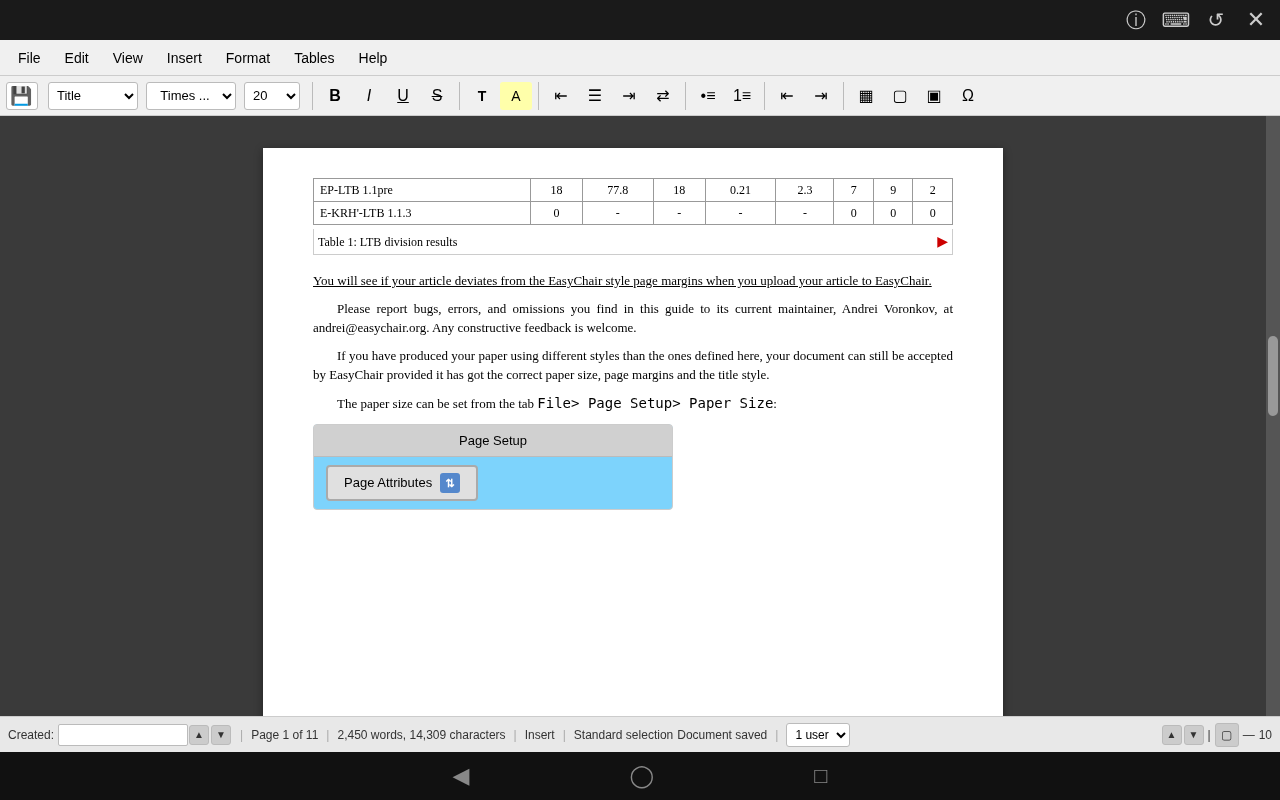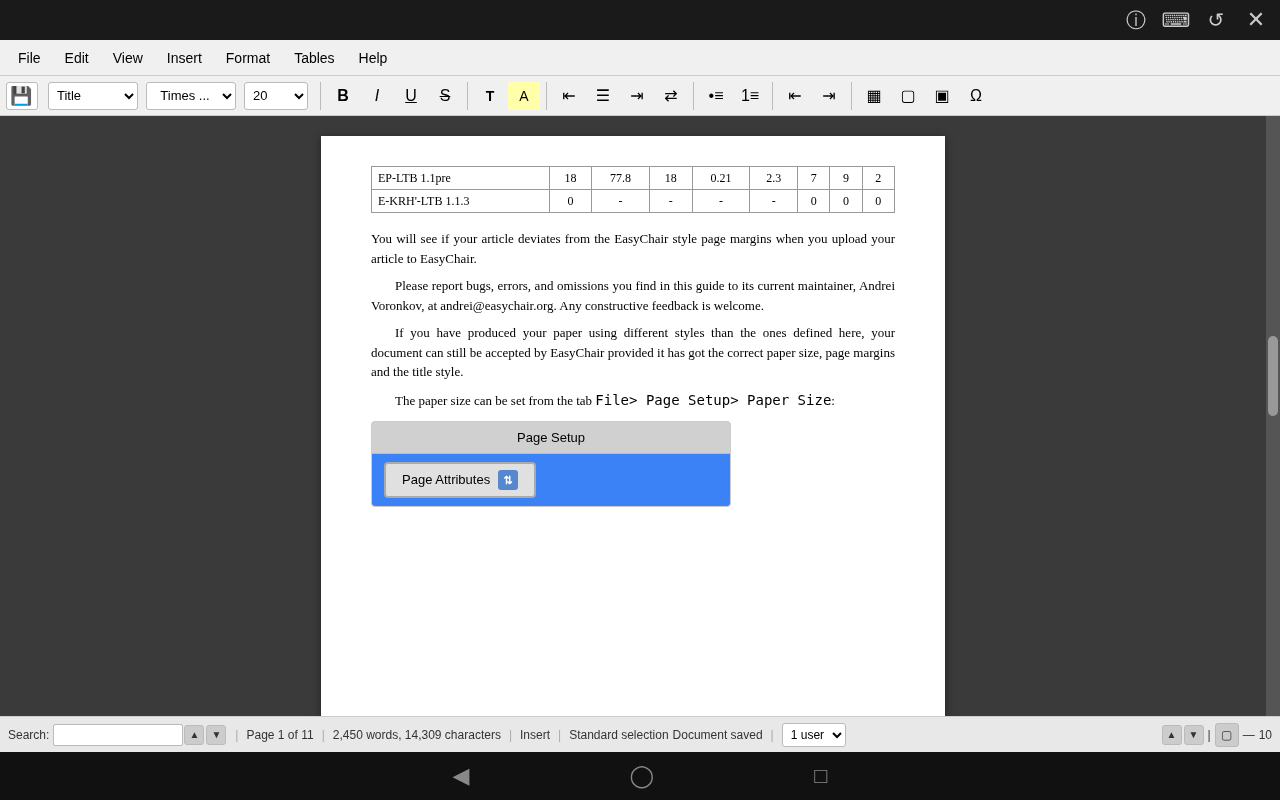--- a/index.html
+++ b/index.html
@@ -98,27 +98,28 @@
     .page-area {
       flex: 1;
       overflow-y: auto;
       display: flex;
       justify-content: center;
       padding: 20px 40px;
       background: #3a3a3a;
     }
     .page {
       background: white;
-      width: 624px;
+      width: 740px;
       padding: 30px 50px 40px 50px;
       min-height: 600px;
       box-shadow: 0 2px 8px rgba(0,0,0,0.4);
       font-family: 'Times New Roman', Times, serif;
       font-size: 14px;
       line-height: 1.5;
+      margin-top: 12px;
     }
 
     
     .scrollbar-track {
       width: 14px;
       background: #555;
       position: relative;
     }
     .scrollbar-thumb {
       width: 10px;
@@ -188,21 +189,21 @@
     }
     .code-path {
       font-family: monospace;
       font-size: 14px;
     }
 
     
     .page-setup-img {
       border: 1px solid #ccc;
       border-radius: 4px;
-      background: #3b82f6;
+      background: #7dd3fc;
       width: 360px;
       margin: 10px 0;
     }
     .page-setup-title {
       background: #d0d0d0;
       text-align: center;
       padding: 6px 12px;
       font-size: 13px;
       font-family: Arial, sans-serif;
       border-bottom: 1px solid #bbb;
@@ -338,21 +339,21 @@
     <option>Heading 1</option>
     <option>Heading 2</option>
     <option>Normal</option>
   </select>
   <div style="width:4px;"></div>
   <select class="toolbar-select" style="width:90px;text-align:center;">
     <option>Times ...</option>
     <option>Arial</option>
   </select>
   <div style="width:4px;"></div>
-  <select class="toolbar-select" style="width:64px;">
+  <select class="toolbar-select" style="width:56px;">
     <option>20</option>
     <option>12</option>
     <option>14</option>
     <option>16</option>
   </select>
   <div style="width:4px;"></div>
   <div class="toolbar-sep"></div>
   <div class="toolbar-btn" style="font-weight:bold; font-size:16px;">B</div>
   <div class="toolbar-btn" style="font-style:italic; font-size:16px;">I</div>
   <div class="toolbar-btn" style="text-decoration:underline; font-size:16px;">U</div>
@@ -401,22 +402,26 @@
           <td>-</td>
           <td>-</td>
           <td>-</td>
           <td>-</td>
           <td>0</td>
           <td>0</td>
           <td>0</td>
         </tr>
       </tbody>
         </table>
-
-      <p class="body-text" style="margin-top: 16px;">You will see if your article deviates from the EasyChair style page margins when you upload your article to EasyChair.</p>
+      <div class="table-caption">
+        <span class="table-caption-text">Table 1: LTB division results</span>
+        <span class="table-nav-arrow">▶</span>
+      </div>
+
+      <p class="body-text" style="margin-top: 16px; text-decoration: underline;">You will see if your article deviates from the EasyChair style page margins when you upload your article to EasyChair.</p>
 
       <p class="body-text-indent">Please report bugs, errors, and omissions you find in this guide to its current maintainer, Andrei Voronkov, at andrei@easychair.org. Any constructive feedback is welcome.</p>
 
       <p class="body-text-indent">If you have produced your paper using different styles than the ones defined here, your document can still be accepted by EasyChair provided it has got the correct paper size, page margins and the title style.</p>
       <p class="body-text-indent">The paper size can be set from the tab <span class="code-path">File&gt; Page Setup&gt; Paper Size</span>:</p>
 
       <div class="page-setup-img">
         <div class="page-setup-title">Page Setup</div>
         <div class="page-setup-body">
           <div class="page-attrs-btn">
@@ -428,21 +433,21 @@
 
     </div>
   </div>
 
   <div class="scrollbar-track">
     <div class="scrollbar-thumb"></div>
   </div>
 </div>
 
 <div class="status-bar">
-  <span class="status-search-label">Search:</span>
+  <span class="status-search-label">Created:</span>
   <input class="status-search-input" type="text" value="" style="">
   <div class="status-nav-btn">▲</div>
   <div class="status-nav-btn">▼</div>
   <span class="status-sep">|</span>
   <span>Page 1 of 11</span>
   <span class="status-sep">|</span>
   <span>2,450 words, 14,309 characters</span>
   <span class="status-sep">|</span>
   <span>Insert</span>
   <span class="status-sep">|</span>

